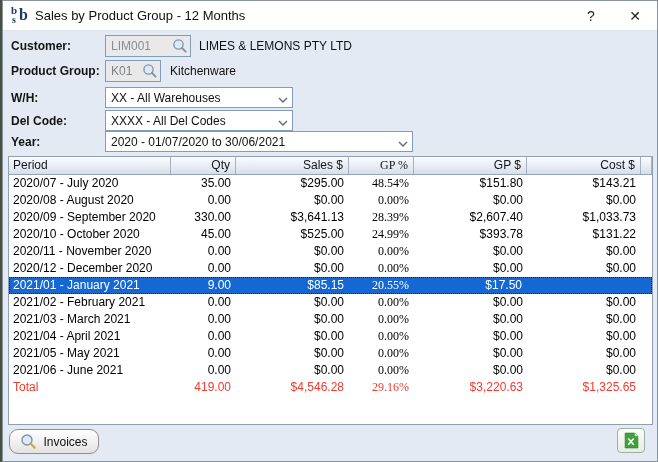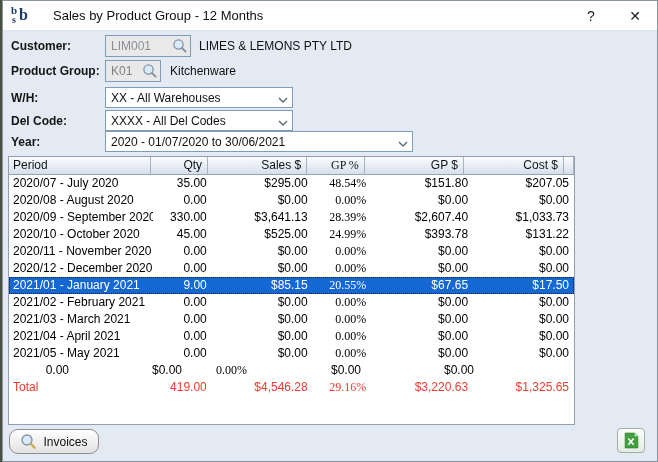--- a/index.html
+++ b/index.html
@@ -19,21 +19,21 @@
   
   .titlebar {
     height:30px; background:#ffffff; display:flex; align-items:center;
     flex:0 0 30px; border-bottom:1px solid #dfe4ea;
   }
   .logo { position:relative; width:24px; height:24px; margin-left:6px; flex:0 0 24px; }
   .logo span { position:absolute; color:#1d3a66; font-family:"Liberation Serif", serif; font-weight:bold; line-height:1; }
   .logo .l1 { left:2px;  top:1px;  font-size:11px; }
   .logo .l2 { left:3px;  top:11px; font-size:10px; }
   .logo .l3 { left:10px; top:3px;  font-size:16px; }
-  .title { font-size:13px; color:#101010; margin-left:20px; flex:1 1 auto; white-space:nowrap; }
+  .title { font-size:13px; color:#101010; margin-left:2px; flex:1 1 auto; white-space:nowrap; }
   .tb-btn {
     width:44px; height:30px; border:none; background:transparent;
     font-size:14px; color:#222; text-align:center; line-height:30px; cursor:default;
     font-family:"Liberation Sans", sans-serif;
   }
   
   .body { position:relative; flex:1 1 auto; }
   .flabel { position:absolute; left:8px; font-size:12px; font-weight:bold; color:#141414; white-space:nowrap; }
   .lookup-box {
     position:absolute; height:22px; background:#e9e9e9;
@@ -43,21 +43,21 @@
   .mag { flex:0 0 16px; margin-right:2px; }
   .ftext { position:absolute; font-size:12px; color:#101010; white-space:nowrap; }
   .combo {
     position:absolute; height:21px; background:#ffffff;
     border:1px solid #7f9db9; display:flex; align-items:center;
   }
   .combo-text { font-size:12px; color:#101010; padding-left:5px; flex:1 1 auto; white-space:nowrap; overflow:hidden; }
   .combo-arrow { flex:0 0 18px; text-align:center; }
   
   .grid {
-    position:absolute; left:5px; top:125px; width:567px; height:269px;
+    position:absolute; left:5px; top:125px; width:645px; height:269px;
     background:#ffffff; border:1px solid #90a0b0; overflow:hidden;
   }
   .thead { display:flex; height:18px;
     background:linear-gradient(#fbfcfe, #d6dfeb);
     border-bottom:1px solid #94a3b5;
   }
   .hcell {
     font-size:12px; color:#10151c; line-height:17px;
     border-right:1px solid #a4b2c2; padding:0 5px 0 4px; white-space:nowrap;
   }
@@ -165,21 +165,21 @@
           <div class="hcell c4 num">Cost $</div>
           <div class="hcell hfill"></div>
         </div>
       <div>
           <div class="trow">
             <div class="tcell c0">2020/07 - July 2020</div>
             <div class="tcell c1 num">35.00</div>
             <div class="tcell c2 num">$295.00</div>
             <div class="tcell c3 num">48.54%</div>
             <div class="tcell c4 num">$151.80</div>
-            <div class="tcell c5 num">$207.05</div>
+            <div class="tcell c5 num">$143.21</div>
           </div>
           <div class="trow">
             <div class="tcell c0">2020/08 - August 2020</div>
             <div class="tcell c1 num">0.00</div>
             <div class="tcell c2 num">$0.00</div>
             <div class="tcell c3 num">0.00%</div>
             <div class="tcell c4 num">$0.00</div>
             <div class="tcell c5 num">$0.00</div>
           </div>
           <div class="trow">
@@ -212,21 +212,20 @@
             <div class="tcell c2 num">$0.00</div>
             <div class="tcell c3 num">0.00%</div>
             <div class="tcell c4 num">$0.00</div>
             <div class="tcell c5 num">$0.00</div>
           </div>
           <div class="trow selected">
             <div class="tcell c0">2021/01 - January 2021</div>
             <div class="tcell c1 num">9.00</div>
             <div class="tcell c2 num">$85.15</div>
             <div class="tcell c3 num">20.55%</div>
-            <div class="tcell c4 num">$67.65</div>
             <div class="tcell c5 num">$17.50</div>
           </div>
           <div class="trow">
             <div class="tcell c0">2021/02 - February 2021</div>
             <div class="tcell c1 num">0.00</div>
             <div class="tcell c2 num">$0.00</div>
             <div class="tcell c3 num">0.00%</div>
             <div class="tcell c4 num">$0.00</div>
             <div class="tcell c5 num">$0.00</div>
           </div>
@@ -248,20 +247,21 @@
           </div>
           <div class="trow">
             <div class="tcell c0">2021/05 - May 2021</div>
             <div class="tcell c1 num">0.00</div>
             <div class="tcell c2 num">$0.00</div>
             <div class="tcell c3 num">0.00%</div>
             <div class="tcell c4 num">$0.00</div>
             <div class="tcell c5 num">$0.00</div>
           </div>
           <div class="trow">
+            <div class="tcell c0">2021/06 - June 2021</div>
             <div class="tcell c1 num">0.00</div>
             <div class="tcell c2 num">$0.00</div>
             <div class="tcell c3 num">0.00%</div>
             <div class="tcell c4 num">$0.00</div>
             <div class="tcell c5 num">$0.00</div>
           </div>
           <div class="trow total">
             <div class="tcell c0">Total</div>
             <div class="tcell c1 num">419.00</div>
             <div class="tcell c2 num">$4,546.28</div>

